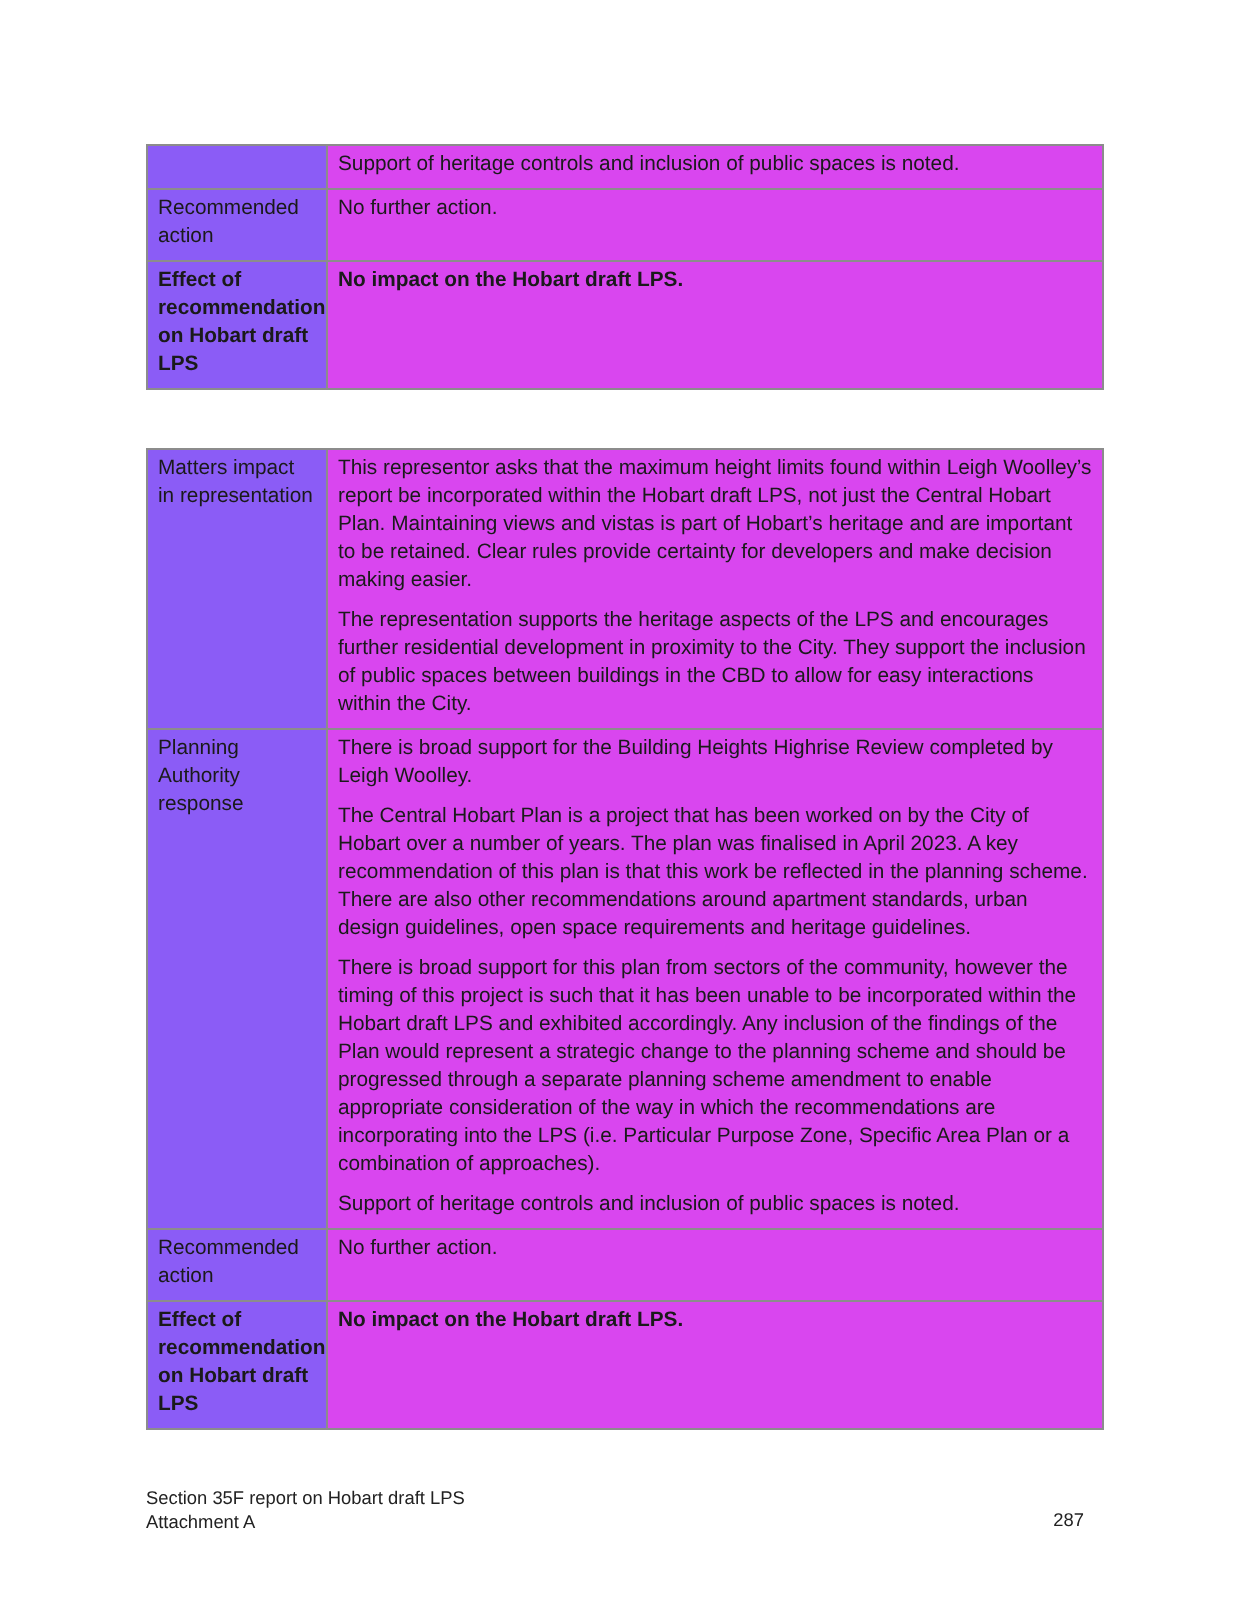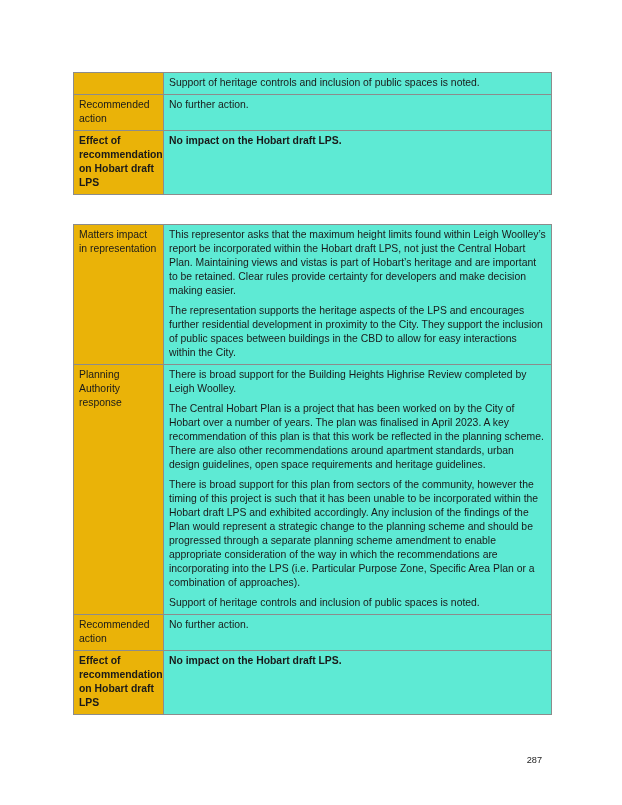--- a/index.html
+++ b/index.html
@@ -2,22 +2,22 @@
 <html><head>
 <meta charset="utf-8">
 <style>
   html, body { margin:0; padding:0; background:#ffffff; }
   body { width:622px; height:805px; position:relative; overflow:hidden;
          font-family:"Liberation Sans", sans-serif; color:#1a1a1a; }
   .page { position:absolute; left:0; top:0; width:622px; height:805px; }
   table.rep { position:absolute; left:73px; width:479px; border-collapse:collapse;
               font-size:10.4px; line-height:14px; table-layout:fixed; }
   table.rep td { border:1px solid #8c8c8c; vertical-align:top; padding:3px 5px 4px 5px; }
-  table.rep td.label { width:79px; background:#eab308; }
-  table.rep td.content { background:#5eead4; }
+  table.rep td.label { width:79px; background:#8b5cf6; }
+  table.rep td.content { background:#d946ef; }
   td.content p { margin:0 0 6px 0; }
   td.content p:last-child { margin-bottom:0; }
   #table1 { top:72px; }
   #table2 { top:224px; }
   .heading { position:absolute; left:73px; top:208px; font-size:10.4px; font-weight:bold; line-height:14px; }
   .footer { position:absolute; left:73px; top:744px; font-size:9.2px; line-height:11.5px; color:#222; }
   .page-num { position:absolute; right:80px; top:755px; font-size:9.2px; line-height:11.5px; color:#222;text-align:center; }
   .r-ra td { height:26px; }
   .r-eff td { height:54px;font-weight:bold; }
 </style>
@@ -76,15 +76,19 @@
     </tr>
     <tr class="r-eff">
       <td class="label">Effect of recommendation on Hobart draft LPS</td>
       <td class="content">
         <p>No impact on the Hobart draft LPS.</p>
       </td>
     </tr>
   </tbody>
     </table>
 
+  <div class="footer">
+    <div>Section 35F report on Hobart draft LPS</div>
+    <div>Attachment A</div>
+  </div>
   <div class="page-num">287</div>
 
 </div>
 
 </body></html>

